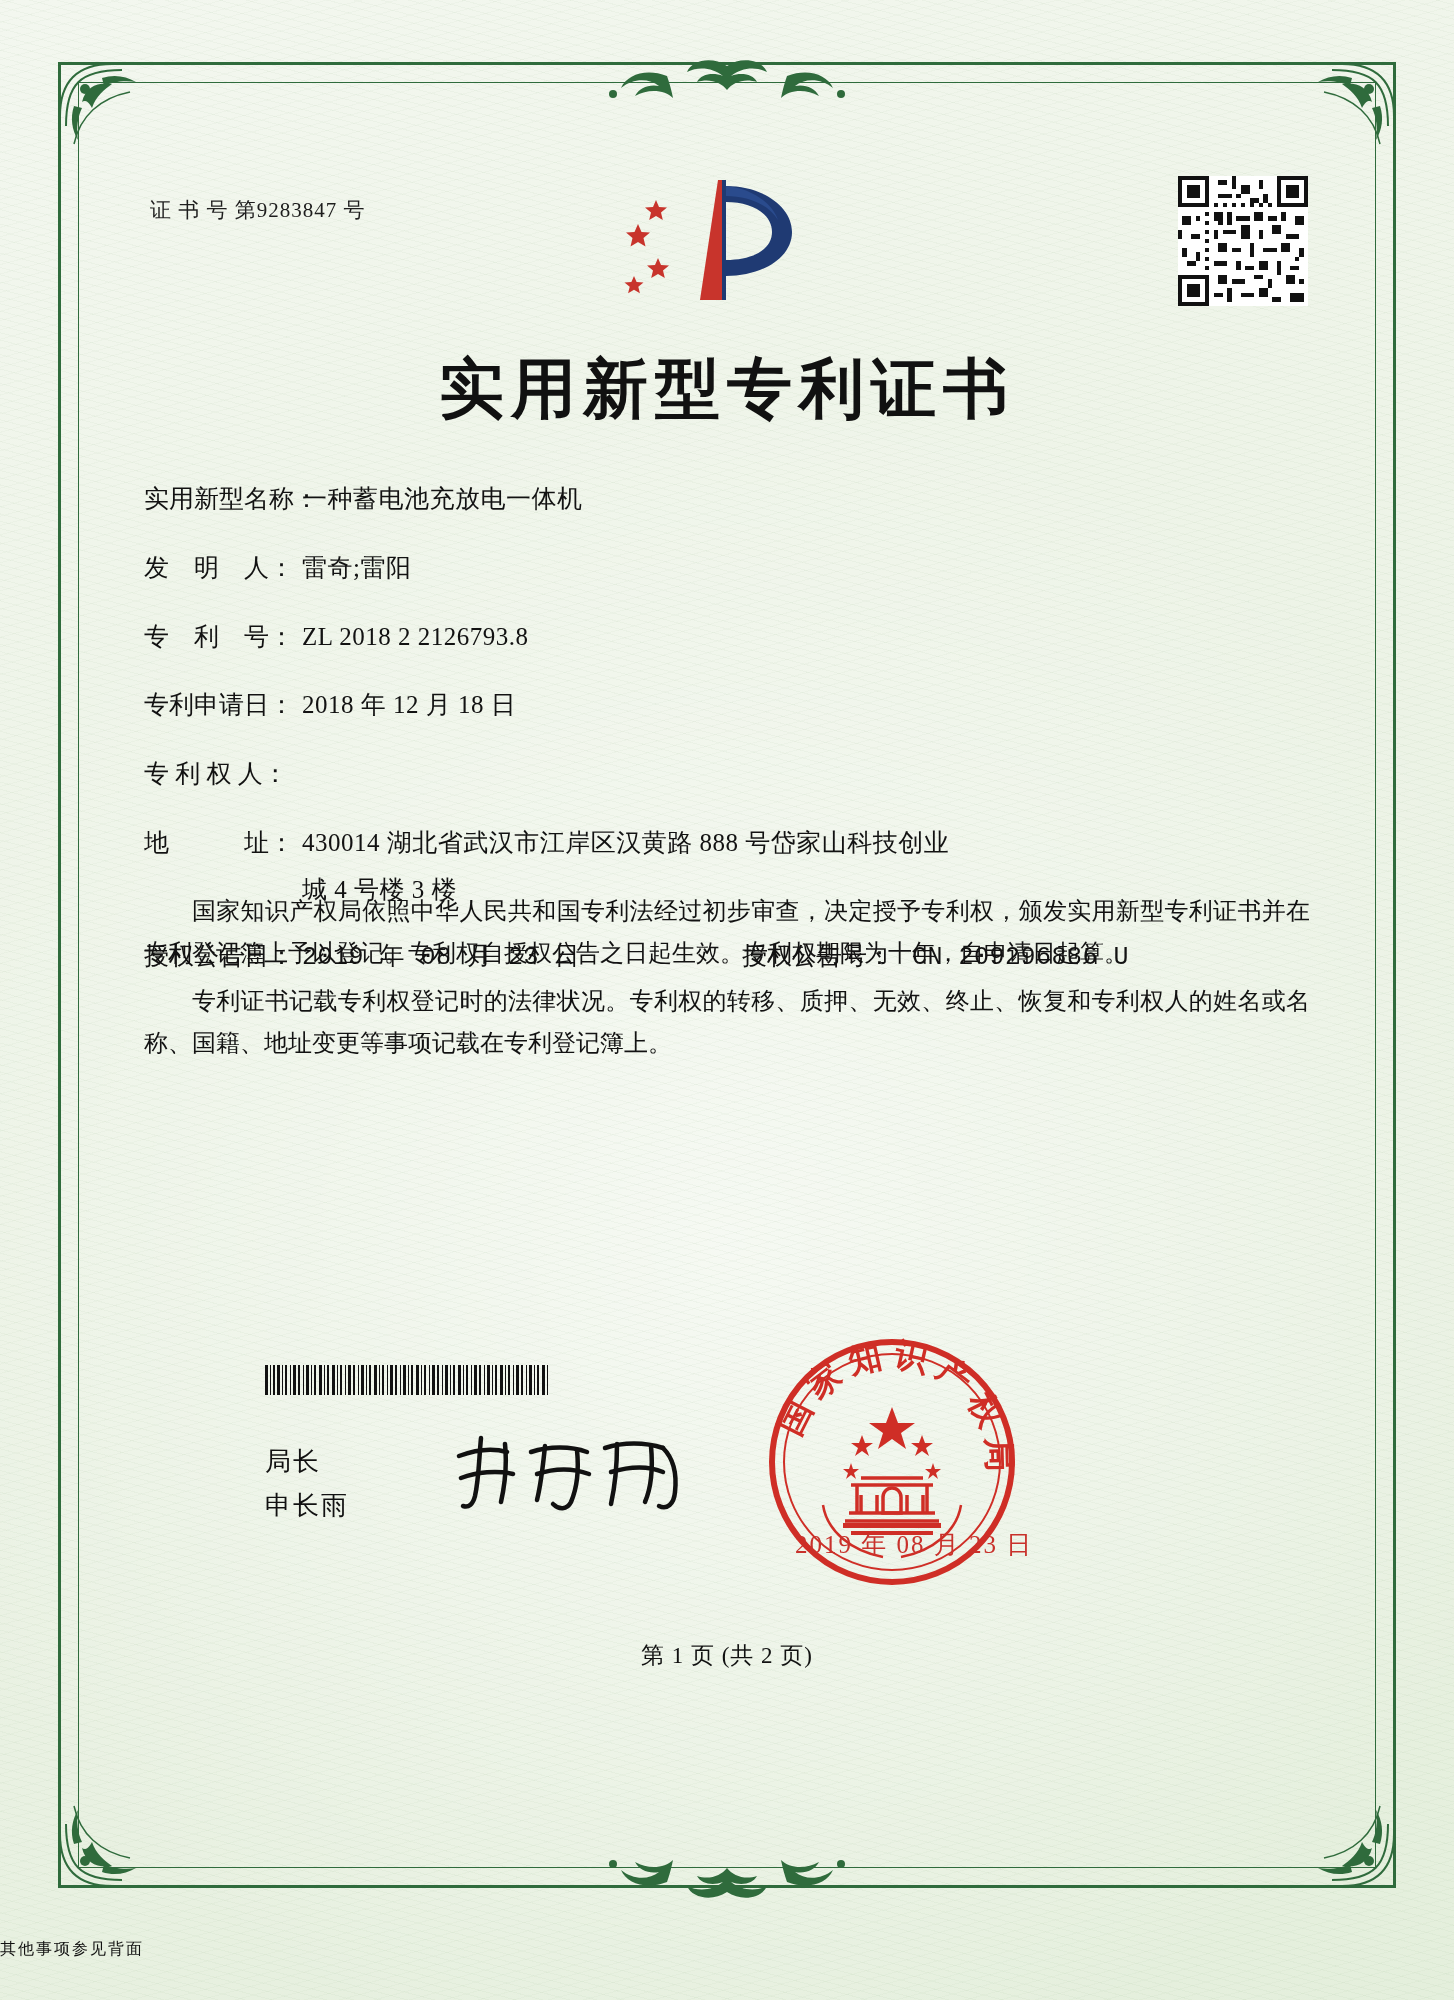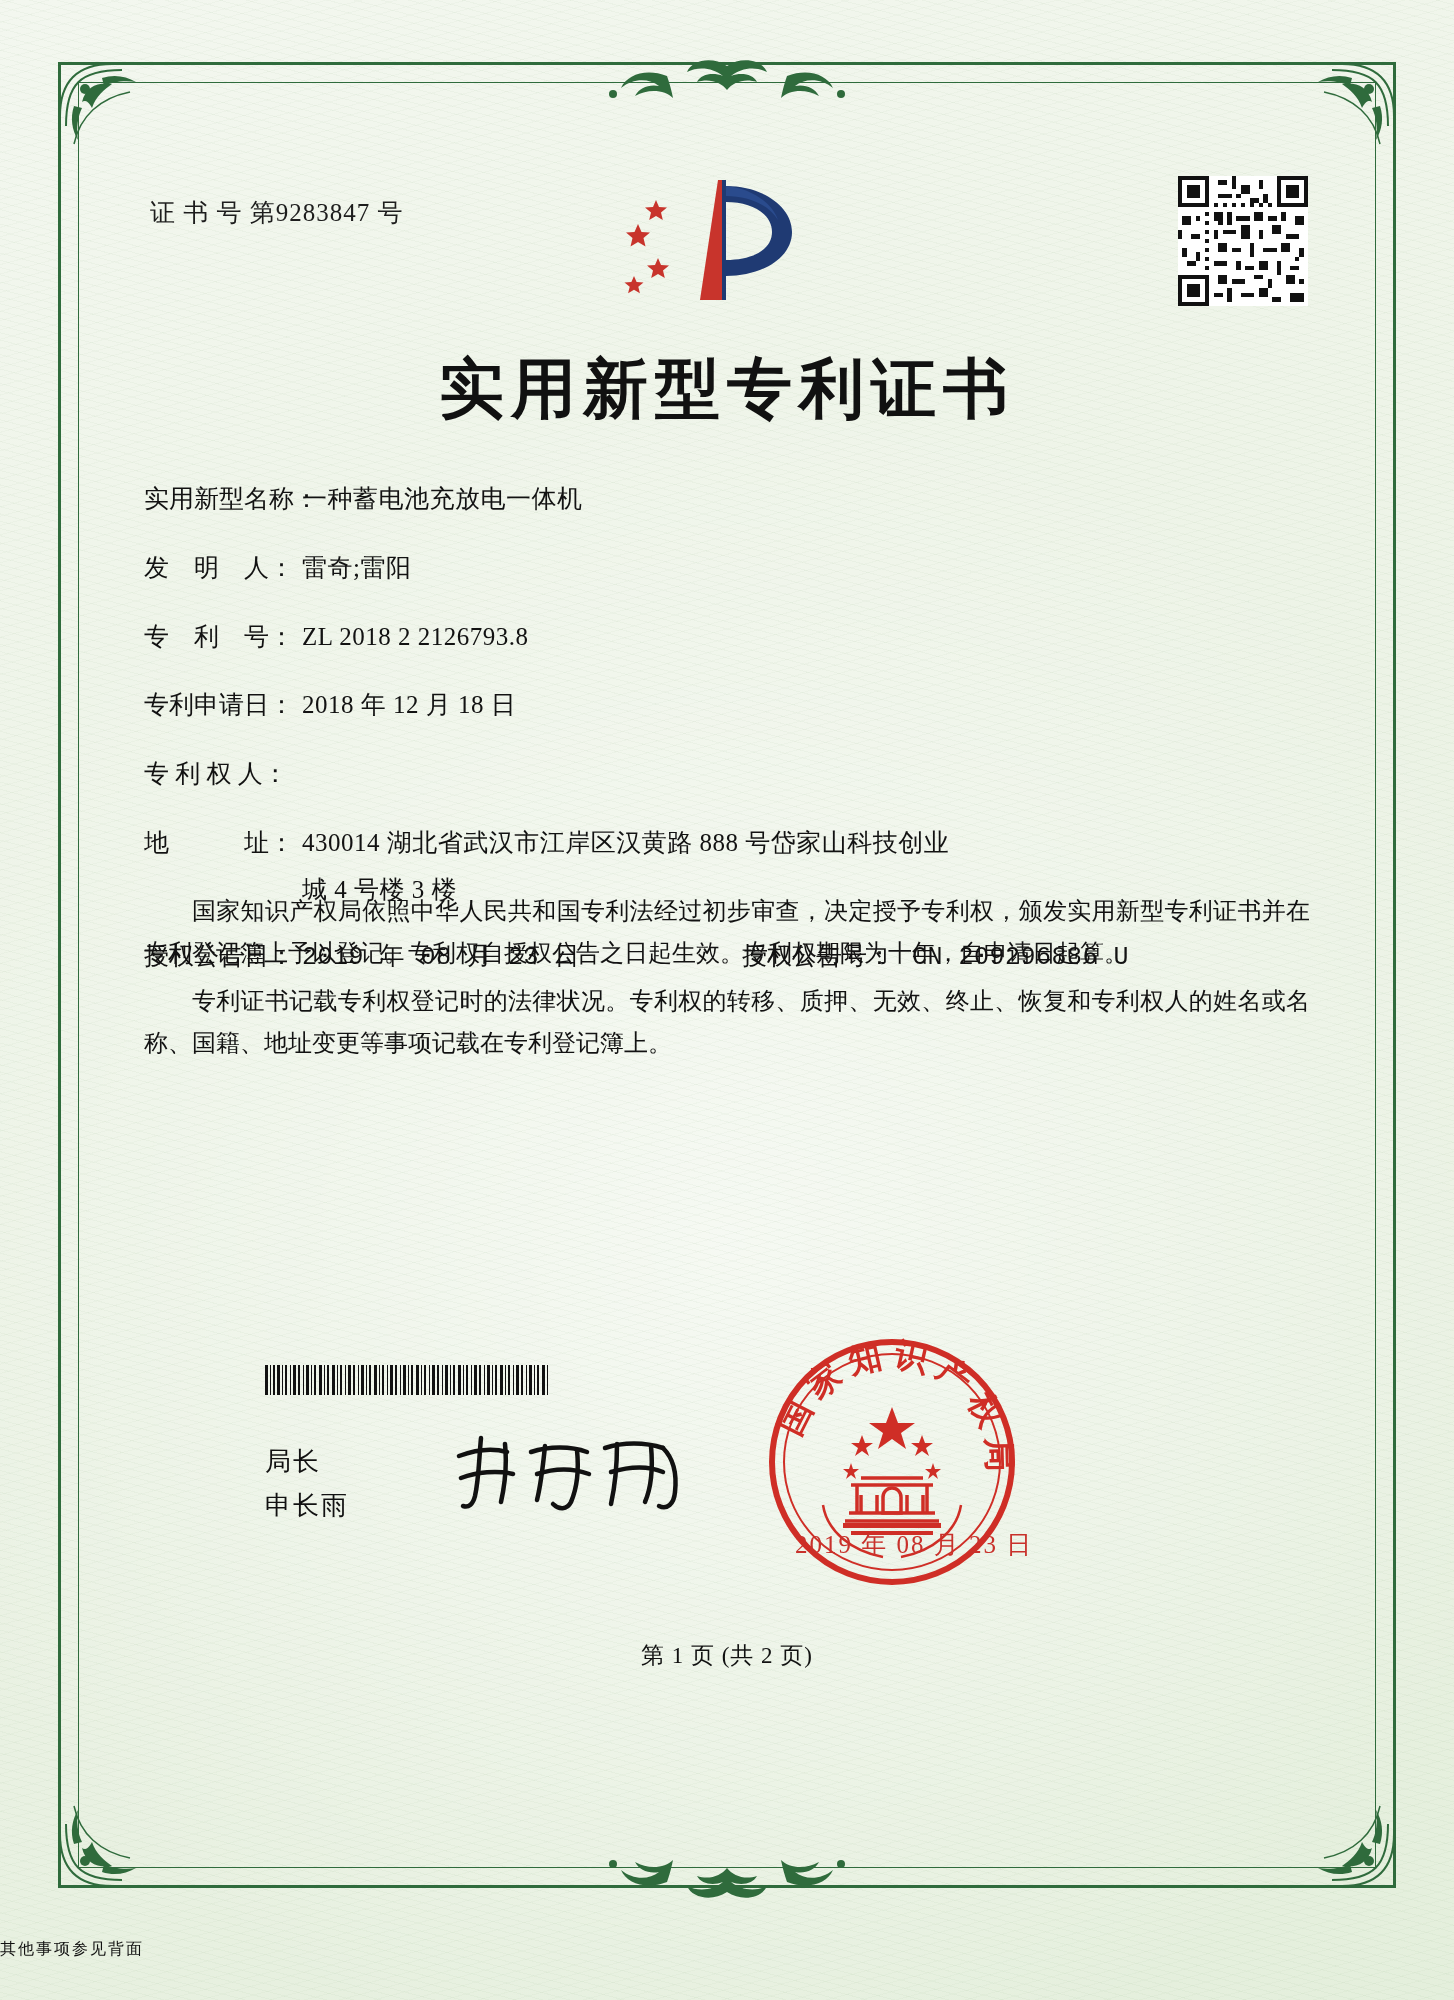--- a/index.html
+++ b/index.html
@@ -73,21 +73,21 @@
 
   
   .content {
     position: absolute;
     left: 120px;
     top: 150px;
     right: 120px;
   }
   .cert-no {
     font-family: "Liberation Serif", "DejaVu Serif", serif;
-    font-size: 25px;
+    font-size: 21px;
     color: #1d1d1d;
     letter-spacing: 1px;
     position: absolute;
     left: 30px;
     top: 46px;
   }
   .emblem {
     position: absolute;
     left: 50%;
     transform: translateX(-50%);

